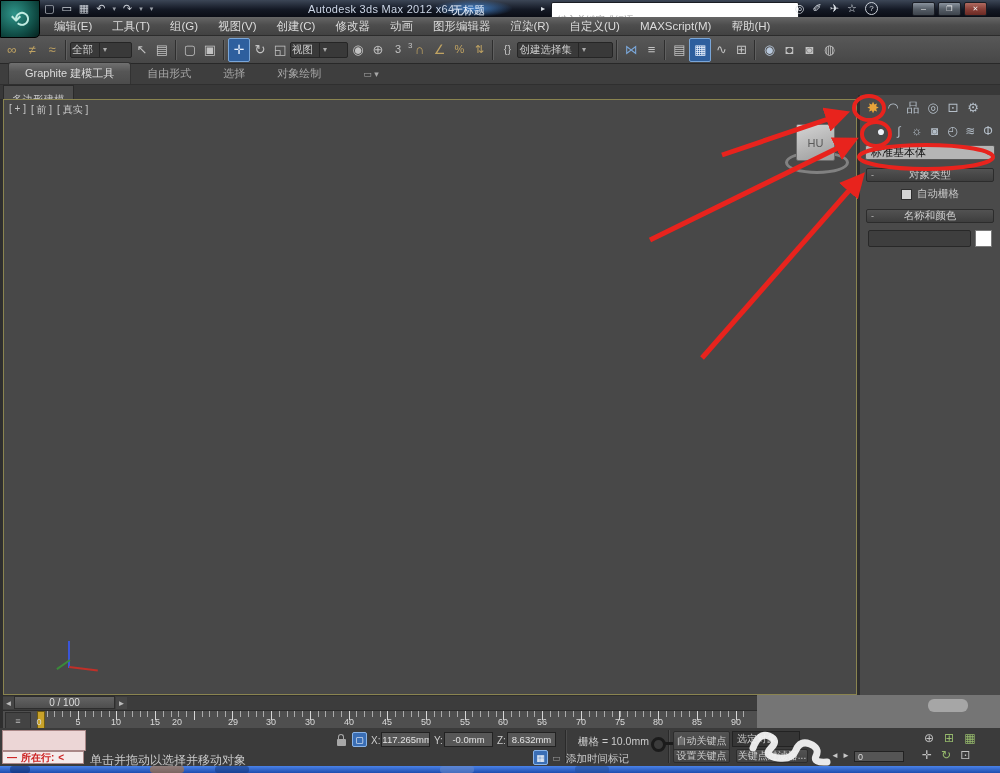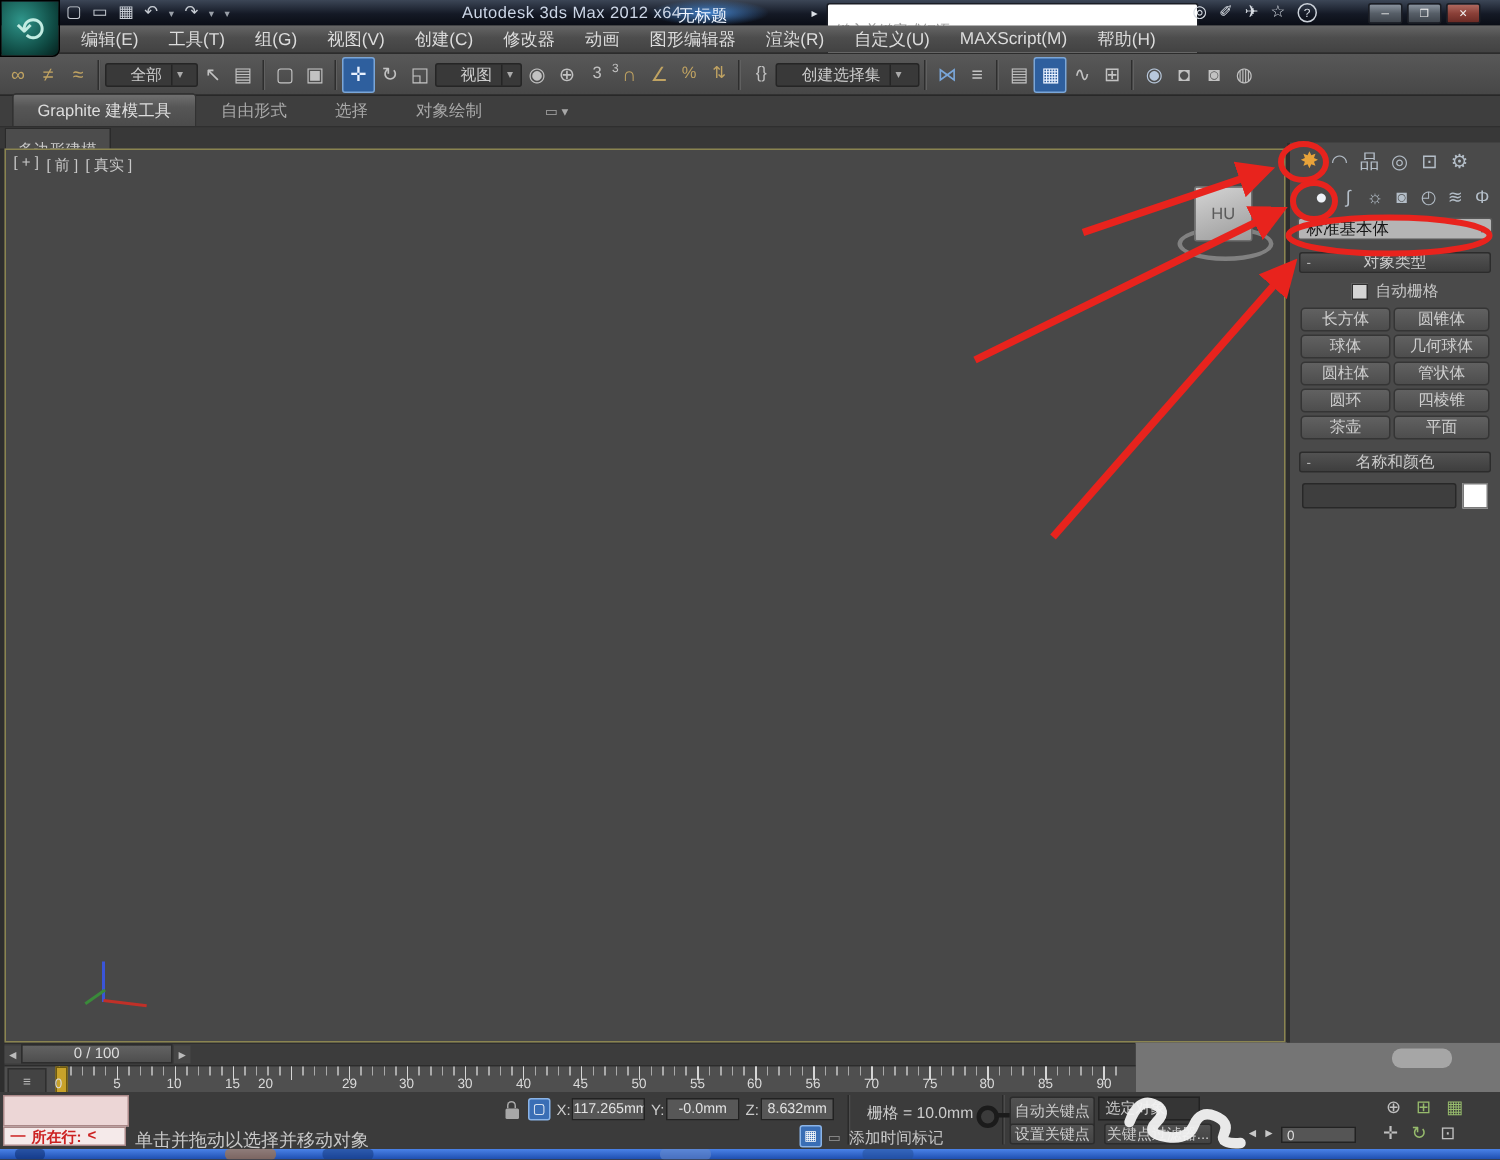--- a/index.html
+++ b/index.html
@@ -40,21 +40,21 @@
   
   #toolbar{position:absolute;left:0;top:36px;width:1000px;height:28px;box-sizing:border-box;
     background:linear-gradient(#585858,#474747);border-bottom:1px solid #282828;
     display:flex;align-items:center;padding:0 2px}
   .tbi{width:20px;height:22px;display:flex;align-items:center;justify-content:center;
     color:#c2c2c2;font-size:13px;flex:0 0 auto;line-height:1}
   .tbi.gold{color:#c0a362}
   .tbi.sm{font-size:11px}
   .tbsep{width:1px;height:20px;background:#2e2e2e;border-right:1px solid #606060;margin:0 3px;flex:0 0 auto}
   .tbdd{height:16px;background:#393939;border:1px solid #252525;border-radius:2px;
-    display:flex;align-items:center;color:#ccc;font-size:10.5px;padding-left:16px;flex:0 0 auto;box-sizing:border-box}
+    display:flex;align-items:center;color:#ccc;font-size:10.5px;padding-left:1px;flex:0 0 auto;box-sizing:border-box}
   .tbdd .dd{margin-left:6px;padding:0 3px;color:#aaa;font-size:8px;border-left:1px solid #252525;
     height:100%;display:flex;align-items:center}
   .active-blue{background:#2e5f9e !important;border:1px solid #7aa6d8 !important;border-radius:2px;color:#eaf2ff !important}
   .snapnum{font-size:8px;color:#c2c2c2;margin-right:-3px;margin-top:-8px}
   
   #ribbon{position:absolute;left:0;top:64px;width:1000px;height:21px;box-sizing:border-box;
     background:#3e3e3e;border-bottom:1px solid #2f2f2f;display:flex;align-items:flex-end;padding-left:8px}
   .rtab{color:#a8a8a8;font-size:11px;padding:3px 16px}
   .rtab.active{background:linear-gradient(#707070,#565656 40%,#4c4c4c);border:1px solid #323232;border-bottom:none;
     border-radius:3px 3px 0 0;color:#ddd}
@@ -318,32 +318,20 @@
     <span class="dd">▾</span>
   </div>
   <div class="rollout">
     <span class="minus">-</span>
     <span>对象类型</span>
   </div>
   <div id="autogrid">
     <span id="agbox"></span>
     <span>自动栅格</span>
   </div>
-  <div id="primgrid">
-    <span class="prim">长方体</span>
-    <span class="prim">圆锥体</span>
-    <span class="prim">球体</span>
-    <span class="prim">几何球体</span>
-    <span class="prim">圆柱体</span>
-    <span class="prim">管状体</span>
-    <span class="prim">圆环</span>
-    <span class="prim">四棱锥</span>
-    <span class="prim">茶壶</span>
-    <span class="prim">平面</span>
-  </div>
   <div class="rollout">
     <span class="minus">-</span>
     <span>名称和颜色</span>
   </div>
   <div id="namerow">
     <span id="namefield"></span>
     <span id="colorswatch"></span>
   </div>
 </div>
 

